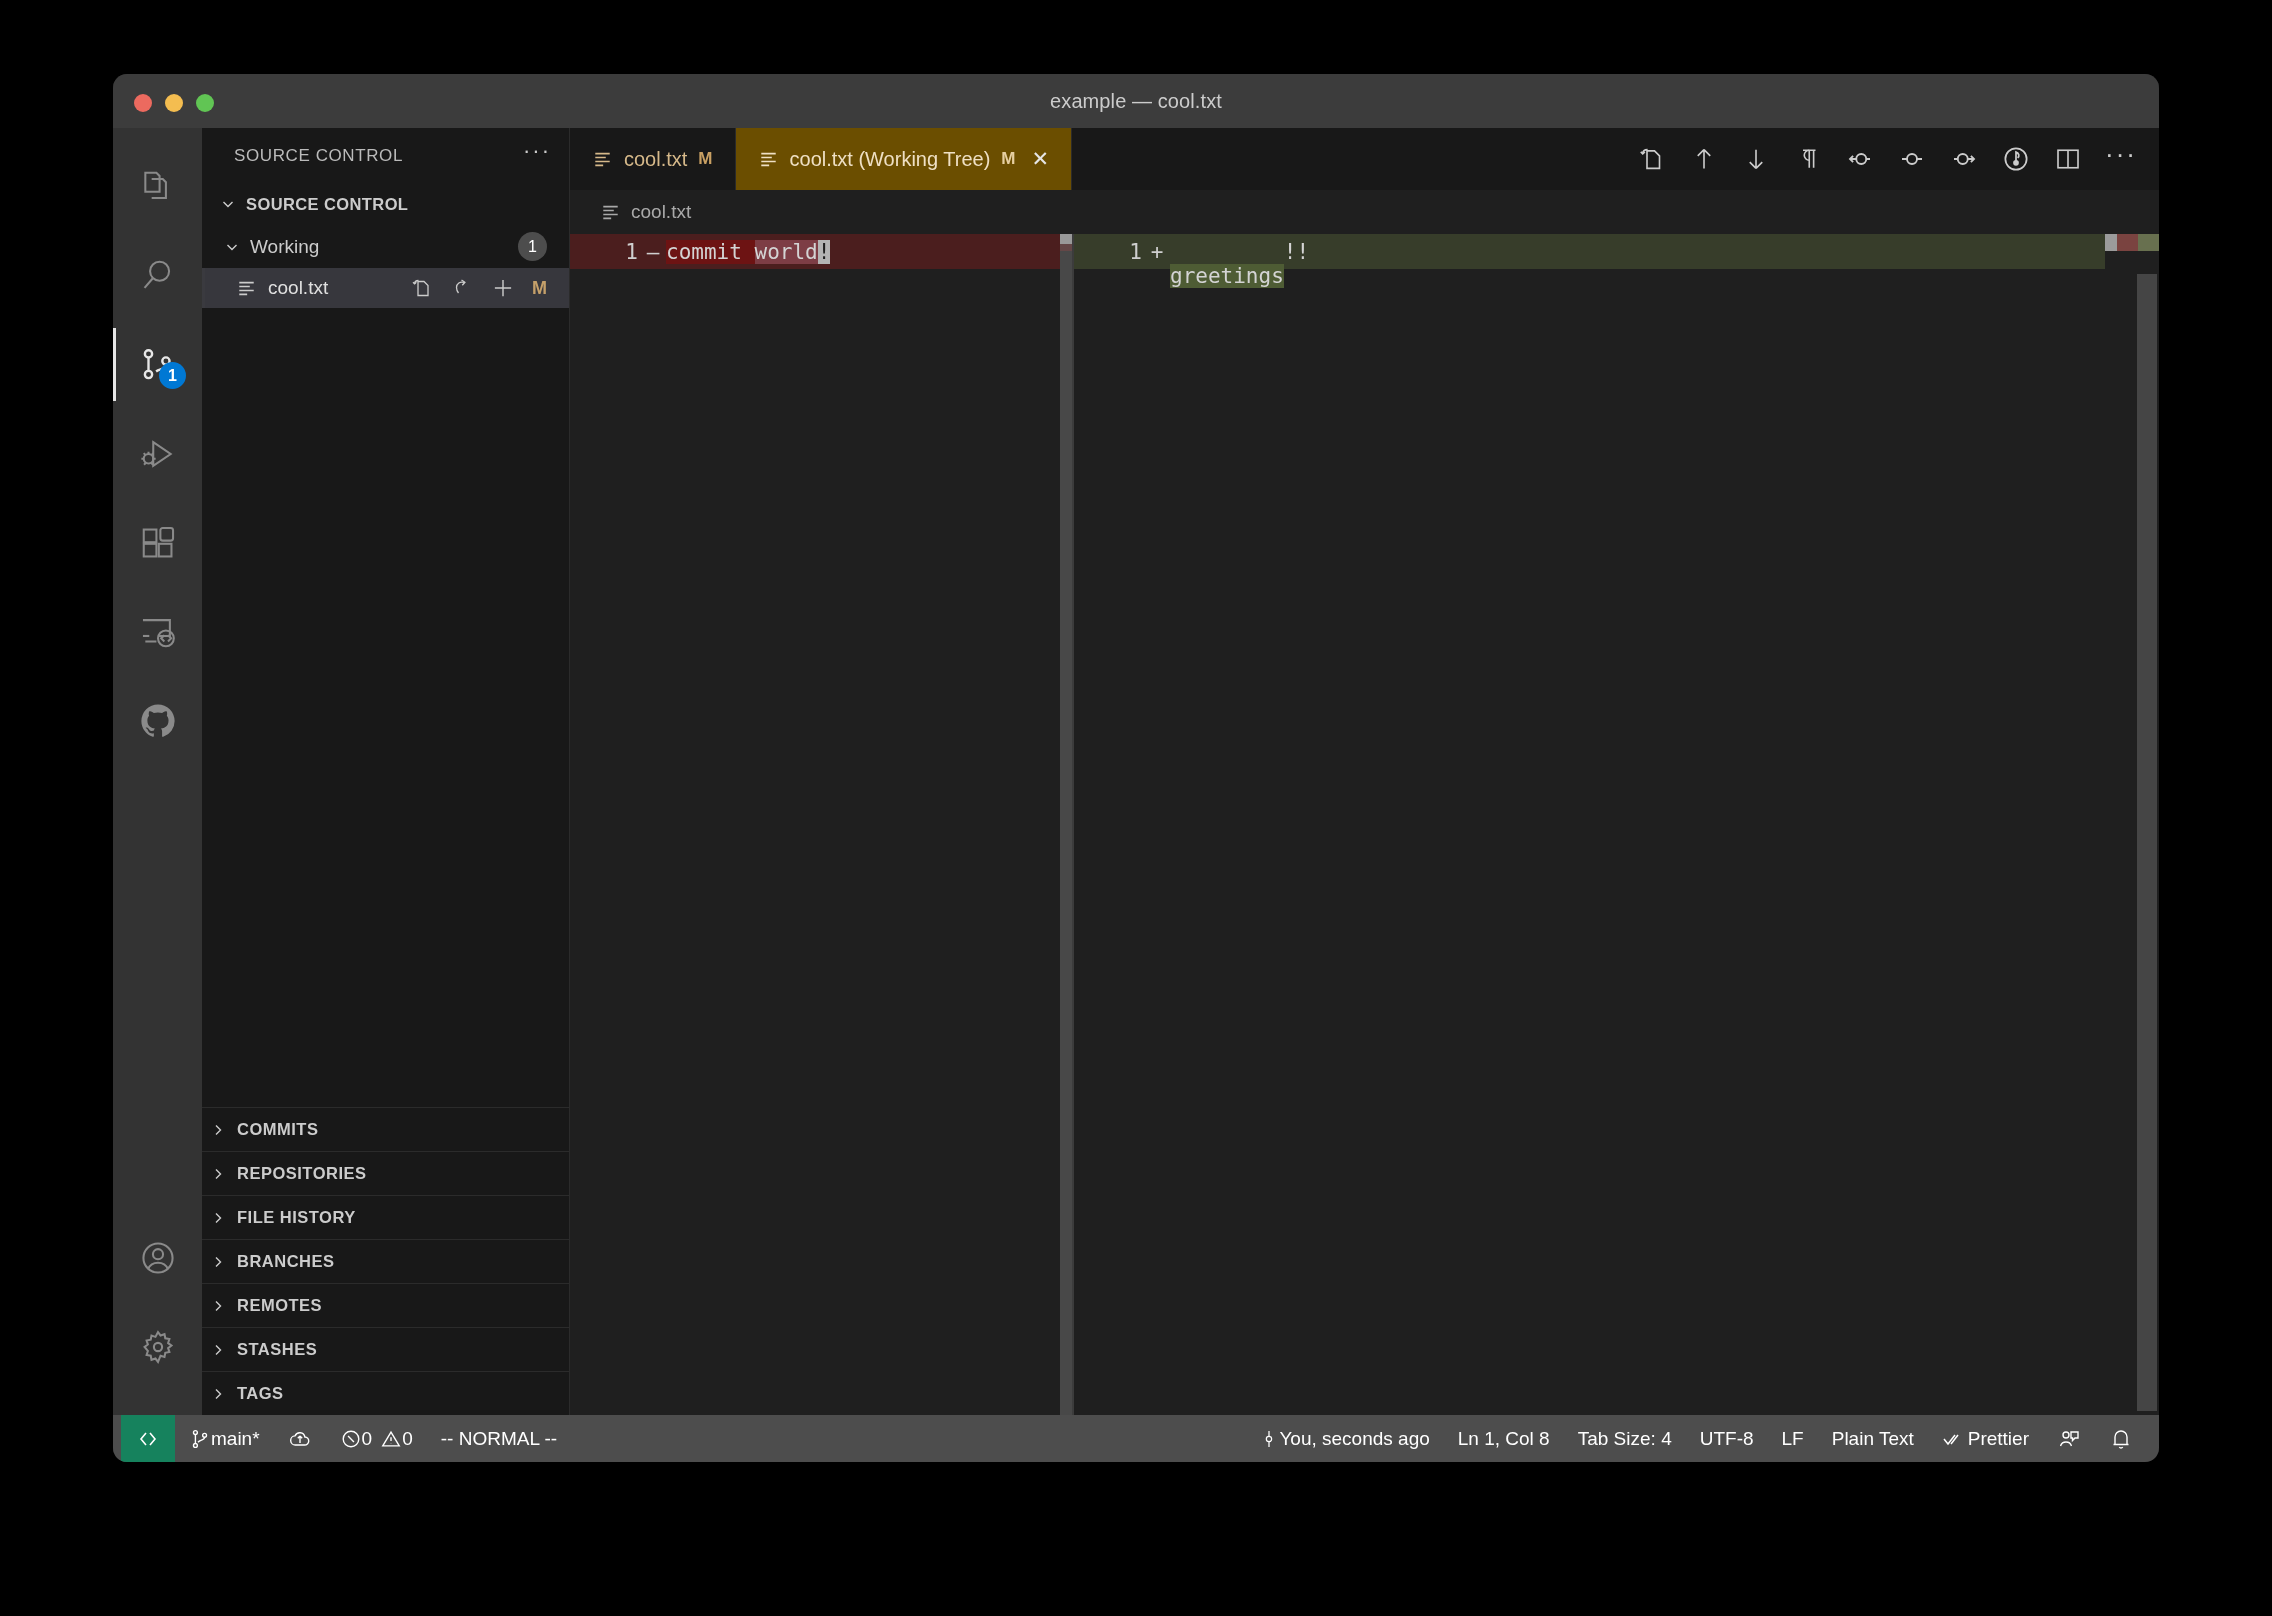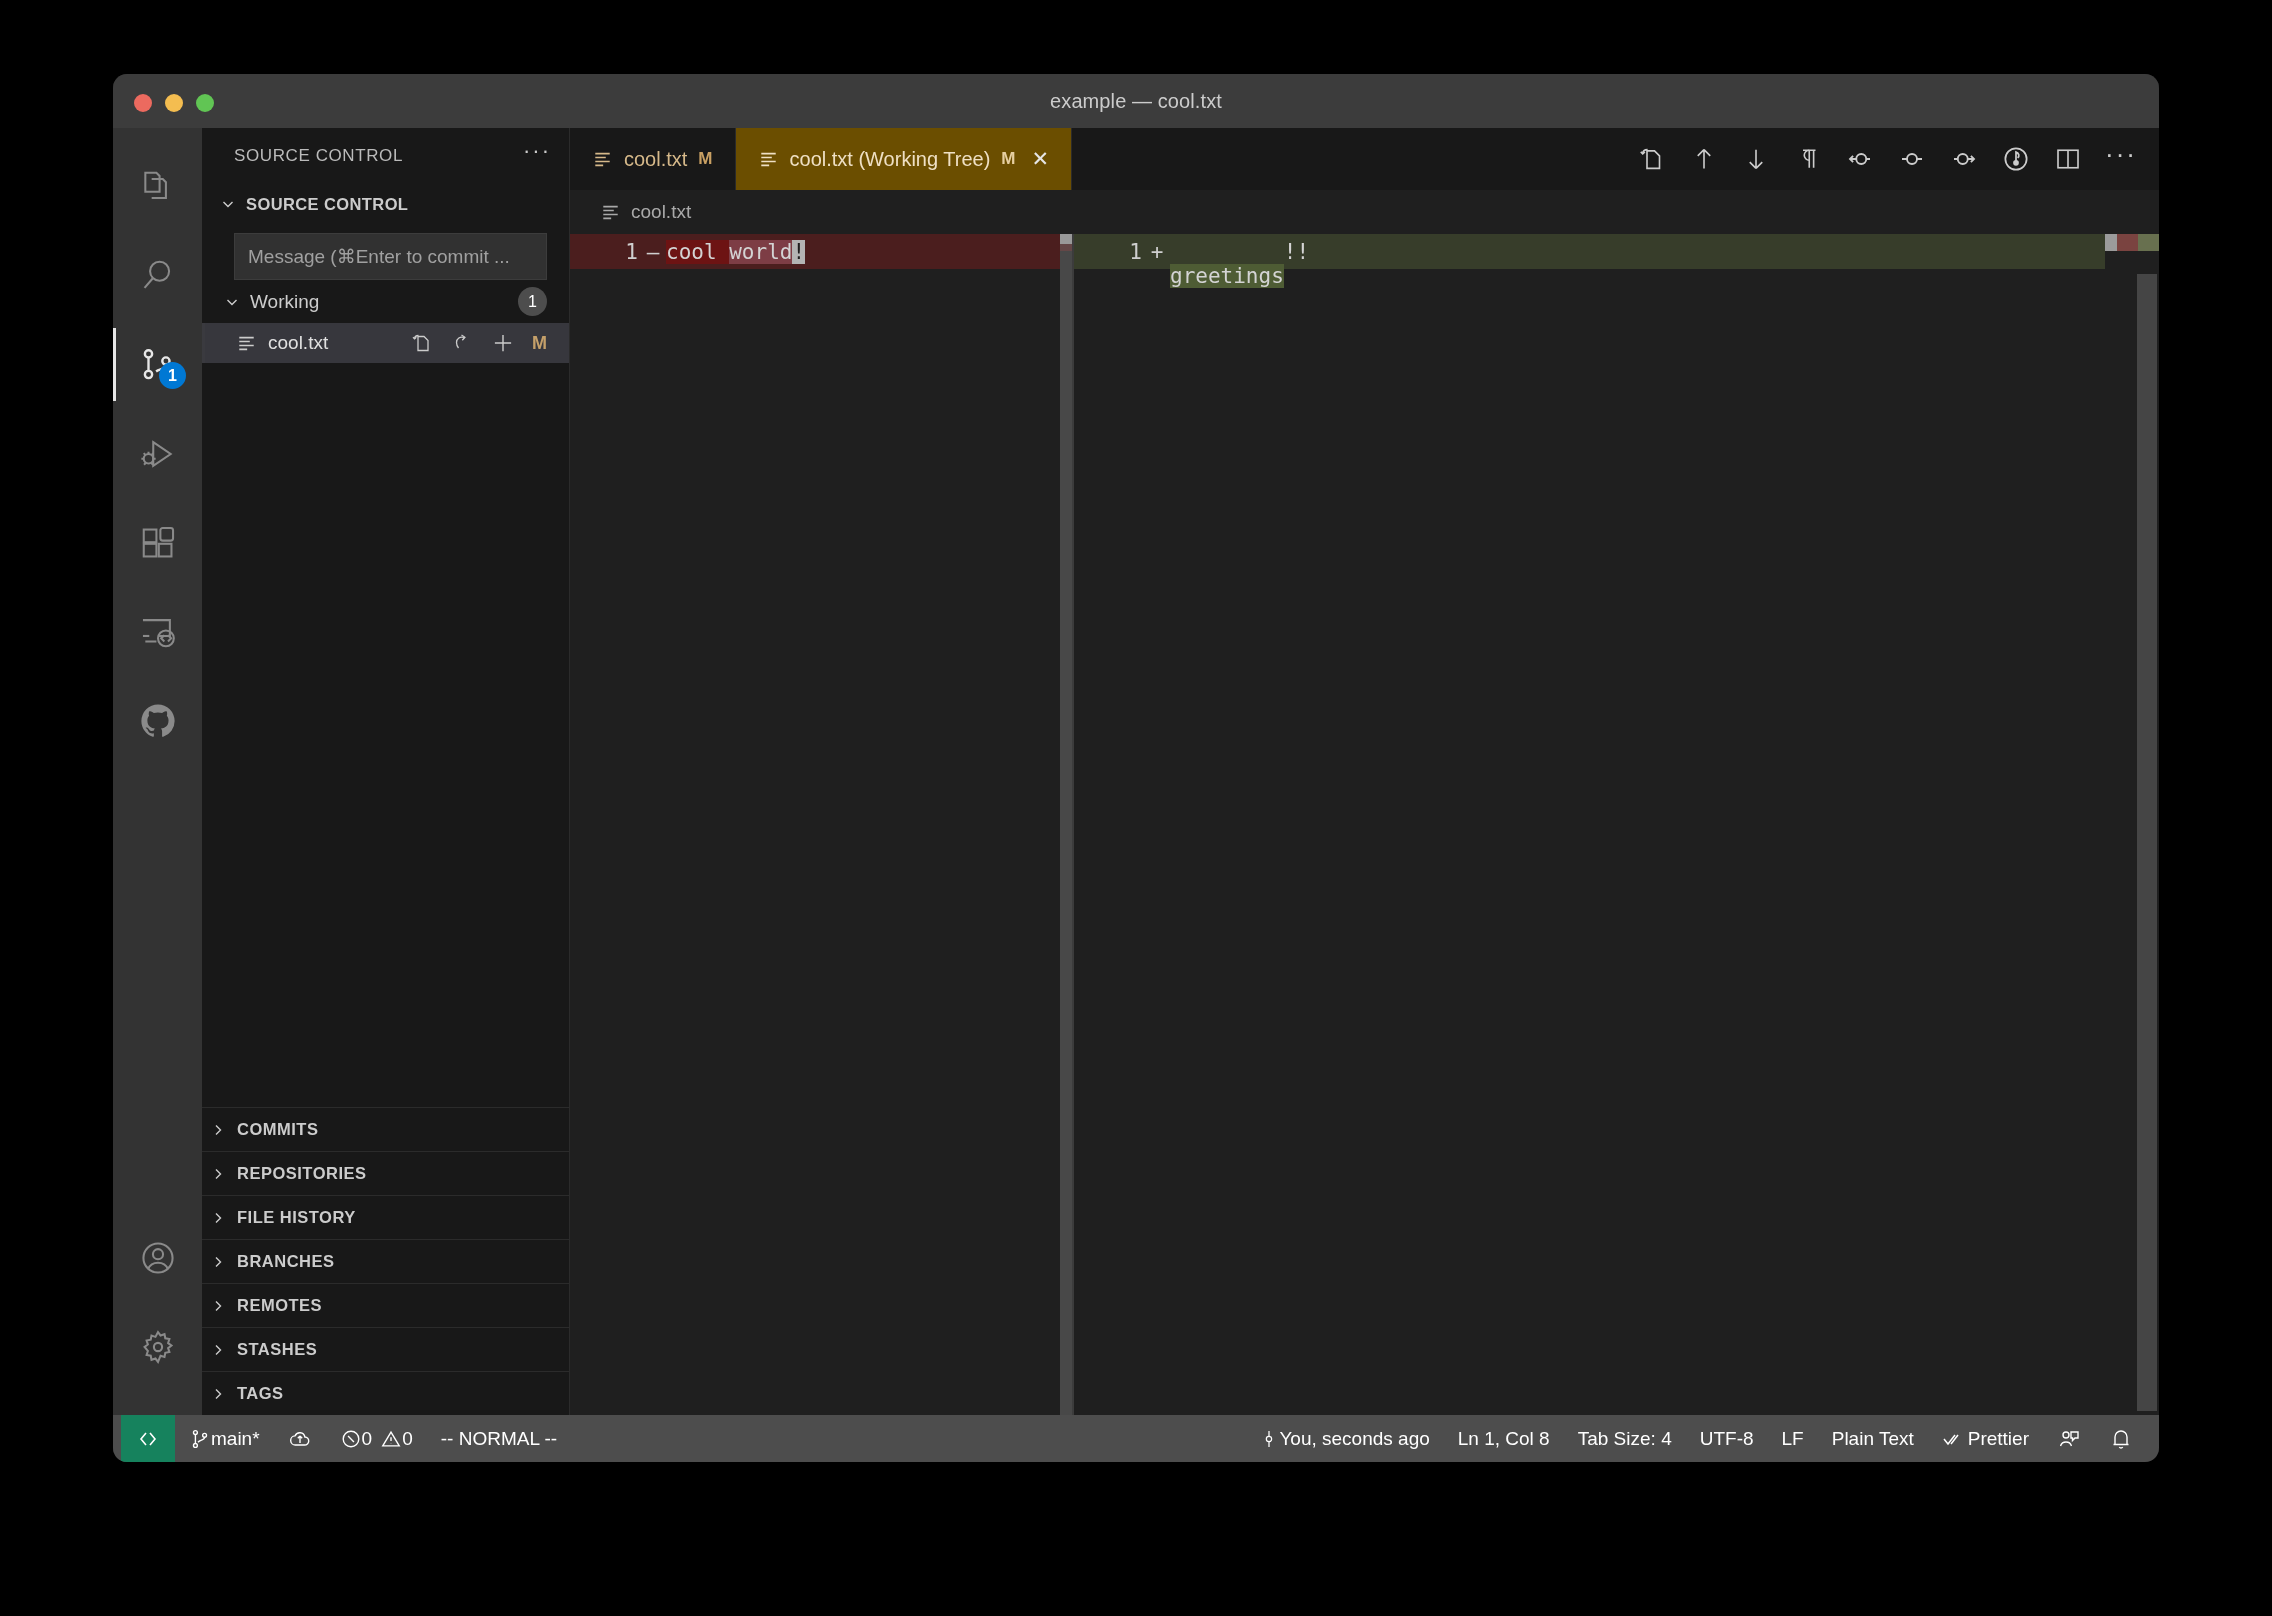--- a/index.html
+++ b/index.html
@@ -336,23 +336,20 @@
 
       <div class="section-head">
         <span class="chev">
           <svg width="16" height="16" viewBox="0 0 16 16" fill="none" stroke="currentColor" stroke-width="1.4">
               <path d="M3.5 6l4.5 4.5L12.5 6"></path>
             </svg>
         </span>
         <span>SOURCE CONTROL</span>
       </div>
 
-      <div id="commit-box">
-        <span class="ph">Message (⌘Enter to commit ...</span>
-      </div>
 
       <div class="changes-row">
         <span class="chev">
           <svg width="16" height="16" viewBox="0 0 16 16" fill="none" stroke="currentColor" stroke-width="1.4">
               <path d="M3.5 6l4.5 4.5L12.5 6"></path>
             </svg>
         </span>
         <span class="lbl">Working</span>
         <span class="count-badge">1</span>
       </div>
@@ -542,21 +539,21 @@
         </span>
         <span>cool.txt</span>
       </div>
 
       <div id="diff">
 
         <div class="pane" id="pane-left">
           <div class="codeline del-line">
             <span class="ln">1</span>
             <span class="sign">—</span>
-            <span class="del-word">cool </span><span class="del-word2">world</span><span class="cursor-block">!</span>
+            <span class="del-word">commit </span><span class="del-word2">world</span><span class="cursor-block">!</span>
           </div>
         </div>
 
         <div id="pane-left-mm">
           <div class="mm-mark" style="top:0;height:17px;background:#4b1e1e;"></div>
           <div class="mm-mark" style="top:0;height:10px;background:#9b9b9b;"></div>
           <div class="mm-mark" style="top:0;bottom:0;background:rgba(150,150,150,0.35);"></div>
         </div>
 
         <div class="pane-divider" style="left:502px;"></div>

